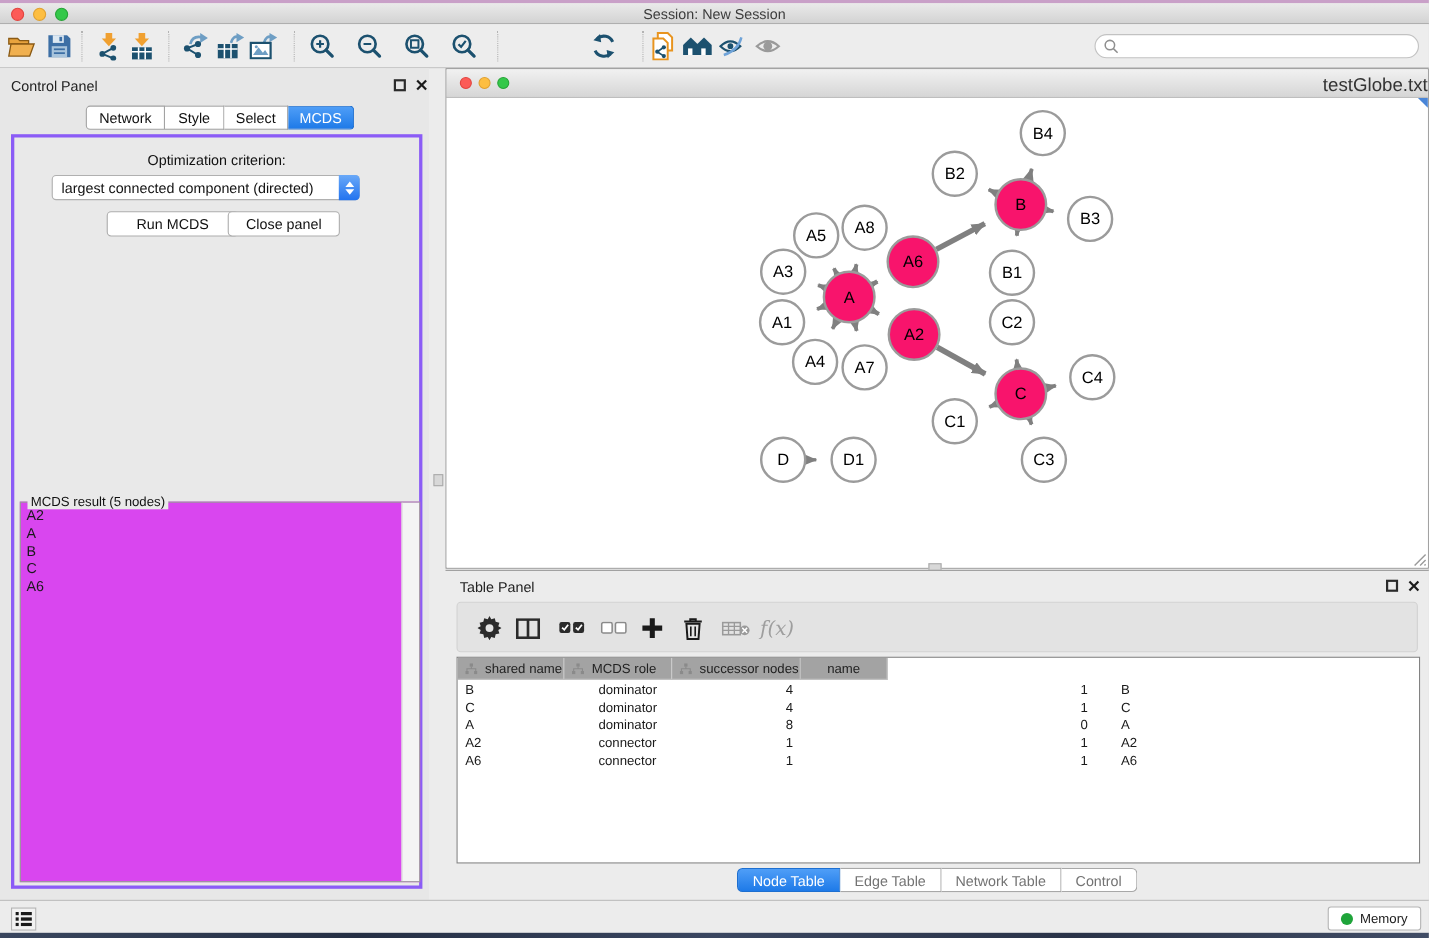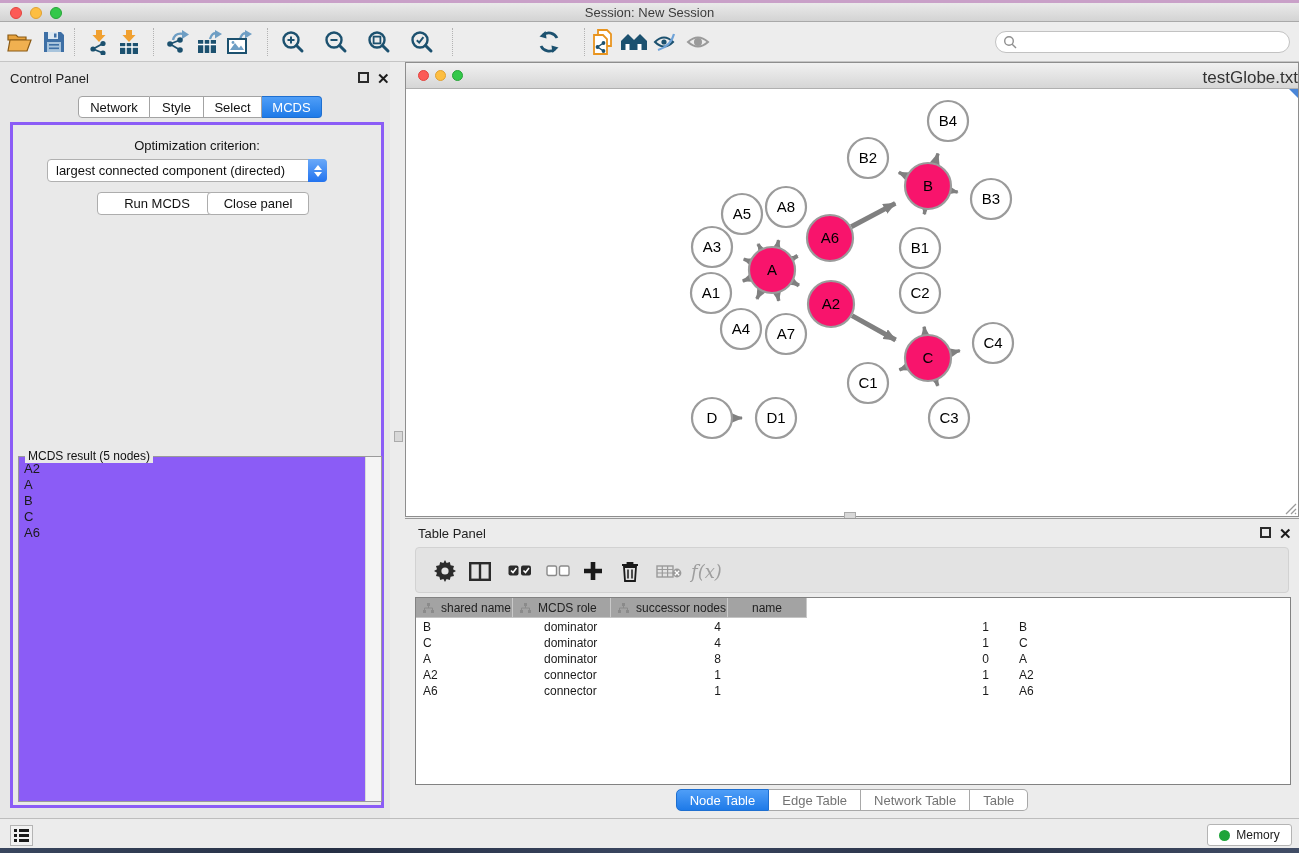--- a/index.html
+++ b/index.html
@@ -50,21 +50,21 @@
   .dropdown .stepper { width:19px; height:23px; margin:-1px -1px -1px 0; border-radius:0 4px 4px 0;
               background:linear-gradient(#6aa9f8,#2273ef); display:flex; flex-direction:column;
               align-items:center; justify-content:center; gap:2px; }
   .chev-up { width:0; height:0; border-left:4px solid transparent; border-right:4px solid transparent;
              border-bottom:5px solid #fff; }
   .chev-dn { width:0; height:0; border-left:4px solid transparent; border-right:4px solid transparent;
              border-top:5px solid #fff; }
   .pushbtn { position:absolute; height:23px; background:#fff; border:1px solid #adadad; border-radius:4px;
              font-size:13px; color:#111; display:flex; align-items:center; justify-content:center; cursor:pointer; }
   .mcds-fieldset { position:absolute; left:5px; top:331px; width:364px; height:346px;
-                   border:1px solid #9a9a9a; background:#8b5cf6; }
+                   border:1px solid #9a9a9a; background:#d946ef; }
   .mcds-legend { position:absolute; left:6px; top:-8px; background:#e9e9e9; padding:0 3px;
                  font-size:12px; color:#111; }
   .mcds-list { position:absolute; left:1px; top:4px; right:17px; bottom:1px; overflow:hidden; }
   .mcds-item { font-size:13px; line-height:16px; padding-left:4px; }
   .mcds-scroll { position:absolute; top:0; right:0; width:16px; bottom:0;
                  background:#f4f4f4; border-left:1px solid #dadada; }
 
   .vsplit-grip { position:absolute; left:394px; top:431px; width:9px; height:11px;
                  background:#d8d8d8; border:1px solid #ababab; }
   .hsplit-grip { position:absolute; left:844px; top:512px; width:12px; height:7px;
@@ -527,21 +527,21 @@
             <div class="td" style="width: 270px; text-align: right; padding-right: 12px;">1</div>
             <div class="td" style="width: 80px; text-align: left; padding-left: 18px;">A6</div>
           </div>
         </div>
     </div>
 
     <div class="bottom-tabs" id="bottom-tabs">
         <span class="btab first active">Node Table</span>
         <span class="btab">Edge Table</span>
         <span class="btab">Network Table</span>
-        <span class="btab last">Table</span>
+        <span class="btab last">Control</span>
       </div>
   </div>
 
   <div class="statusbar">
     <div class="list-btn">
       <svg width="15" height="13" viewBox="0 0 15 13">
         <rect x="0" y="0" width="3" height="3" fill="#1a1a1a"></rect>
           <rect x="5" y="0" width="10" height="3" fill="#1a1a1a"></rect>
         <rect x="0" y="5" width="3" height="3" fill="#1a1a1a"></rect>
           <rect x="5" y="5" width="10" height="3" fill="#1a1a1a"></rect>

